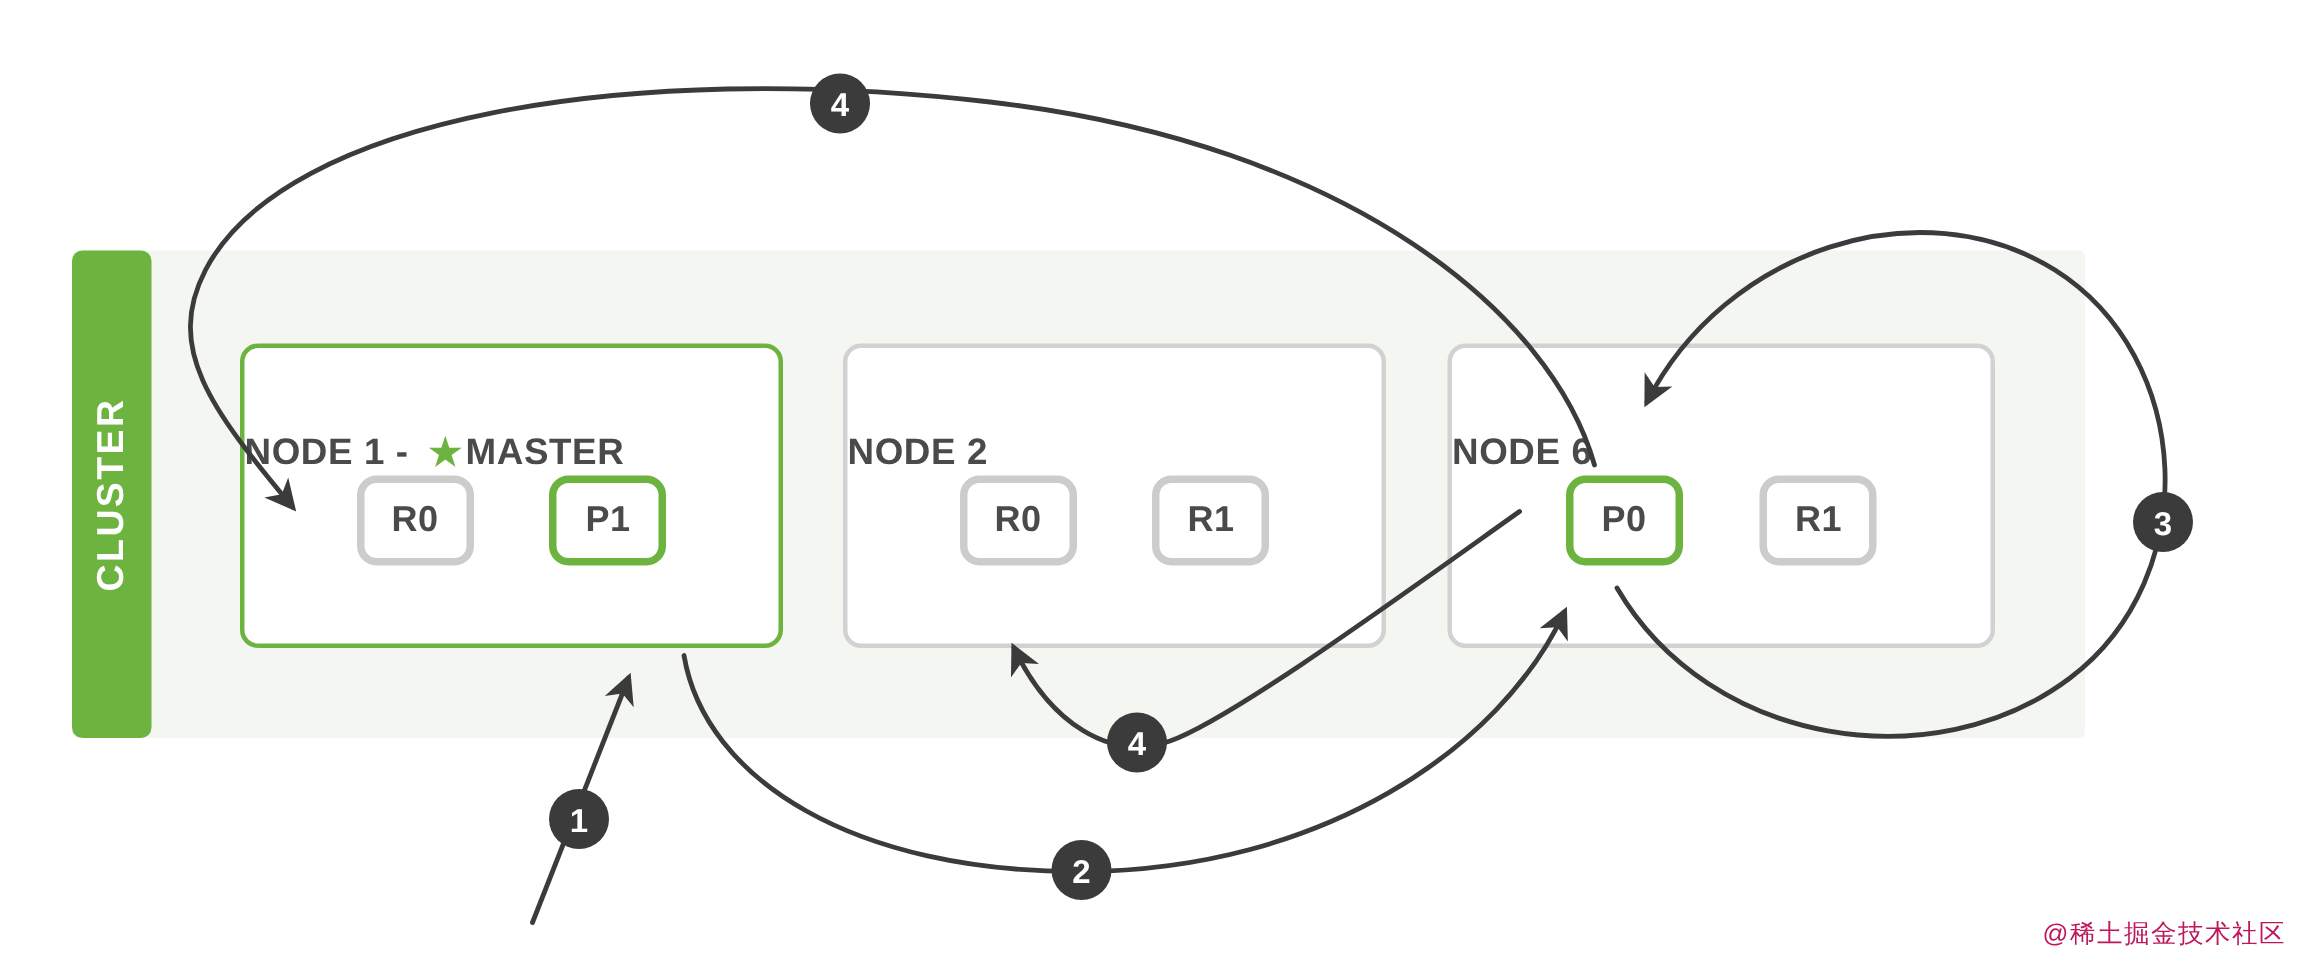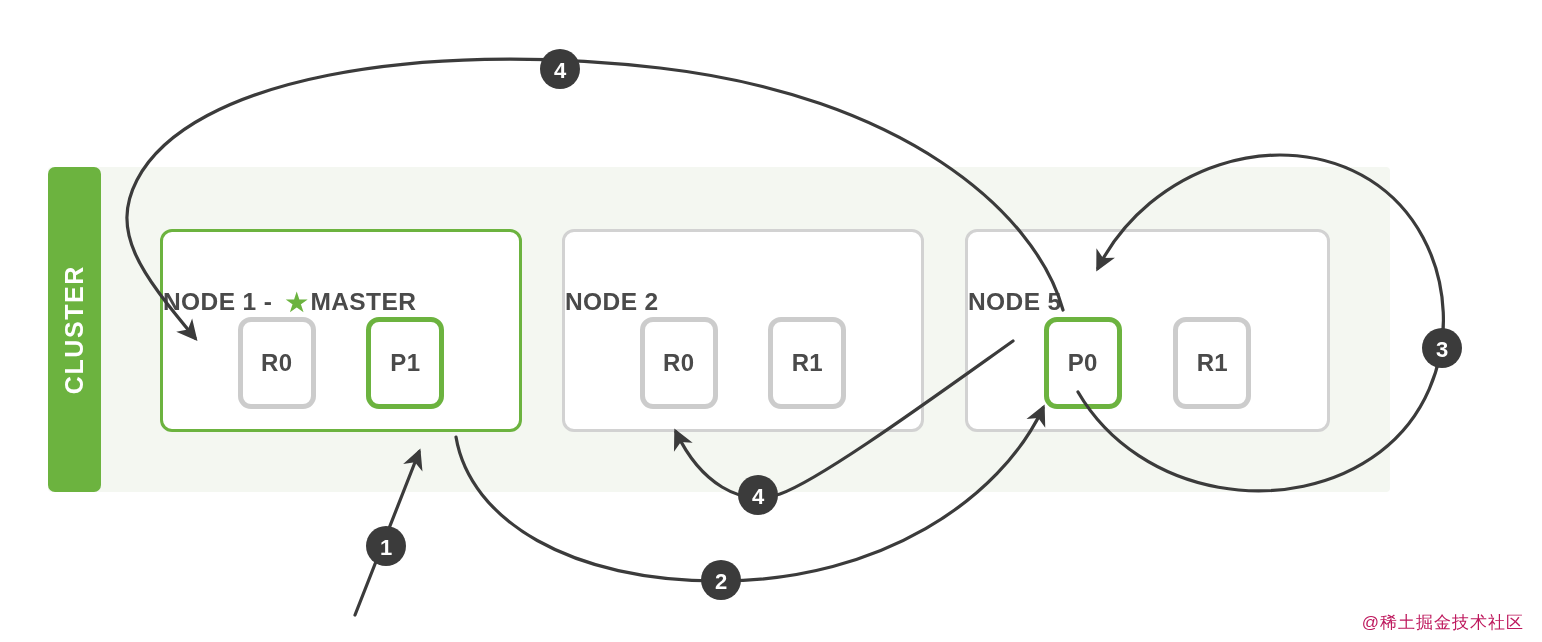--- a/index.html
+++ b/index.html
@@ -88,21 +88,21 @@
     position: absolute;
     left: 24px;
     right: 24px;
     top: 85px;
     display: flex;
     justify-content: space-evenly;
   }
   .shard {
     box-sizing: border-box;
     width: 78px;
-    height: 92px;
+    height: 60px;
     border: 5px solid #cccccc;
     border-radius: 13px;
     background: #ffffff;
     display: flex;
     align-items: center;
     justify-content: center;
     font-size: 24px;
     font-weight: bold;
     color: #4a4a4a;
     letter-spacing: 0.3px;
@@ -175,21 +175,21 @@
       <span>NODE 2</span>
     </div>
     <div class="shard-row">
       <div class="shard">R0</div>
       <div class="shard">R1</div>
     </div>
   </div>
 
   <div class="node" style="left:965px; top:229px; width:365px; height:203px;">
     <div class="node-title">
-      <span>NODE 5</span>
+      <span>NODE 6</span>
     </div>
     <div class="shard-row">
       <div class="shard is-primary">P0</div>
       <div class="shard">R1</div>
     </div>
   </div>
 
   <svg id="edges" viewBox="0 0 1542 642">
     <defs>
       <marker id="arrowHead" viewBox="0 0 12 12" refX="9.4" refY="6" markerWidth="7.2" markerHeight="7.2" orient="auto-start-reverse">

